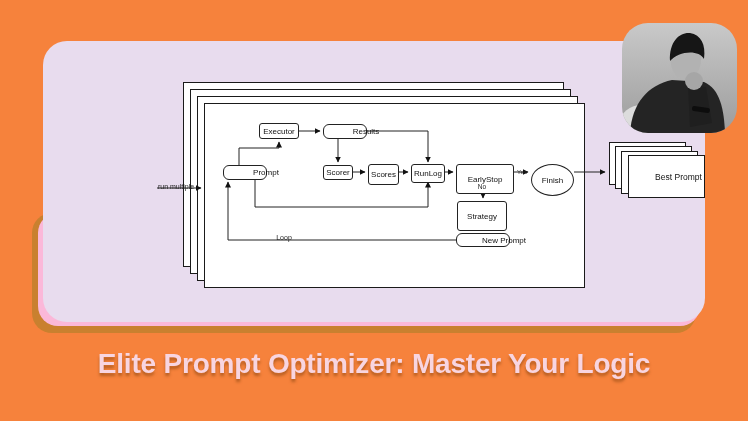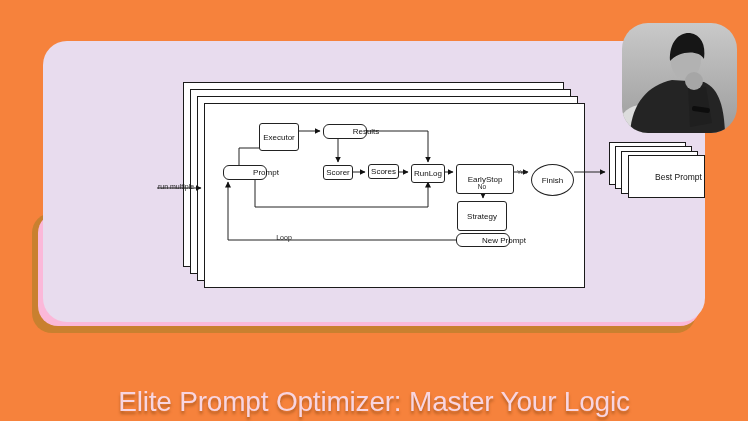--- a/index.html
+++ b/index.html
@@ -33,23 +33,23 @@
   .node.sq{border-radius:6px;padding-left:42px;}
   .node.pill{border-radius:50%;}
   
   .elabel{position:absolute;font-size:7px;color:#222;text-align:center;line-height:8px;}
   svg.edges{position:absolute;left:0;top:0;pointer-events:none;}
   
   .photo{position:absolute;left:622px;top:23px;width:115px;height:110px;
     border-radius:26px;overflow:hidden;}
   
   .title{position:absolute;left:0;right:0;top:348px;text-align:center;
-    font-size:28px;font-weight:normal;letter-spacing:-0.2px;
+    font-size:28px;font-weight:bold;letter-spacing:-0.2px;
     color:var(--title-text,#F8D5E0);
-    text-shadow:0 3px 3px rgba(164,84,26,0.8);margin-top:38px;}
+    text-shadow:0 3px 3px rgba(164,84,26,0.8);}
 </style>
 </head>
 <body>
 
 <div class="canvas">
 
   <div class="card-shadow"></div>
   <div class="card-accent"></div>
   <div class="card"></div>
 
@@ -87,33 +87,33 @@
       <path d="M255,180 V207 H428 V182" marker-end="url(#ah)"></path>
       <path d="M445,172 H453" marker-end="url(#ah)"></path>
       <path d="M514,172 H528" marker-end="url(#ah)"></path>
       <path d="M483,179 V198" marker-end="url(#ah)"></path>
       <path d="M483,214 V230" marker-end="url(#ah)"></path>
       <path d="M456,240 H228 V182" marker-end="url(#ah)"></path>
       <path d="M574,172 H605" marker-end="url(#ah)"></path>
     </g>
   </svg>
 
-  <div class="node" style="left:259px;top:123px;width:40px;height:28px;">
+  <div class="node" style="left:259px;top:123px;width:40px;height:16px;">
     <span>Executor</span>
   </div>
   <div class="node sq" style="left:323px;top:124px;width:34px;height:15px;">
     <span>Results</span>
   </div>
   <div class="node sq" style="left:223px;top:165px;width:38px;height:15px;">
     <span>Prompt</span>
   </div>
   <div class="node" style="left:323px;top:165px;width:30px;height:15px;">
     <span>Scorer</span>
   </div>
-  <div class="node" style="left:368px;top:164px;width:31px;height:15px;">
+  <div class="node" style="left:368px;top:164px;width:31px;height:21px;">
     <span>Scores</span>
   </div>
   <div class="node" style="left:411px;top:164px;width:34px;height:19px;">
     <span>RunLog</span>
   </div>
   <div class="node" style="left:456px;top:164px;width:58px;height:30px;">
     <span>EarlyStop</span>
   </div>
   <div class="node pill" style="left:531px;top:164px;width:43px;height:32px;">
     <span>Finish</span>

